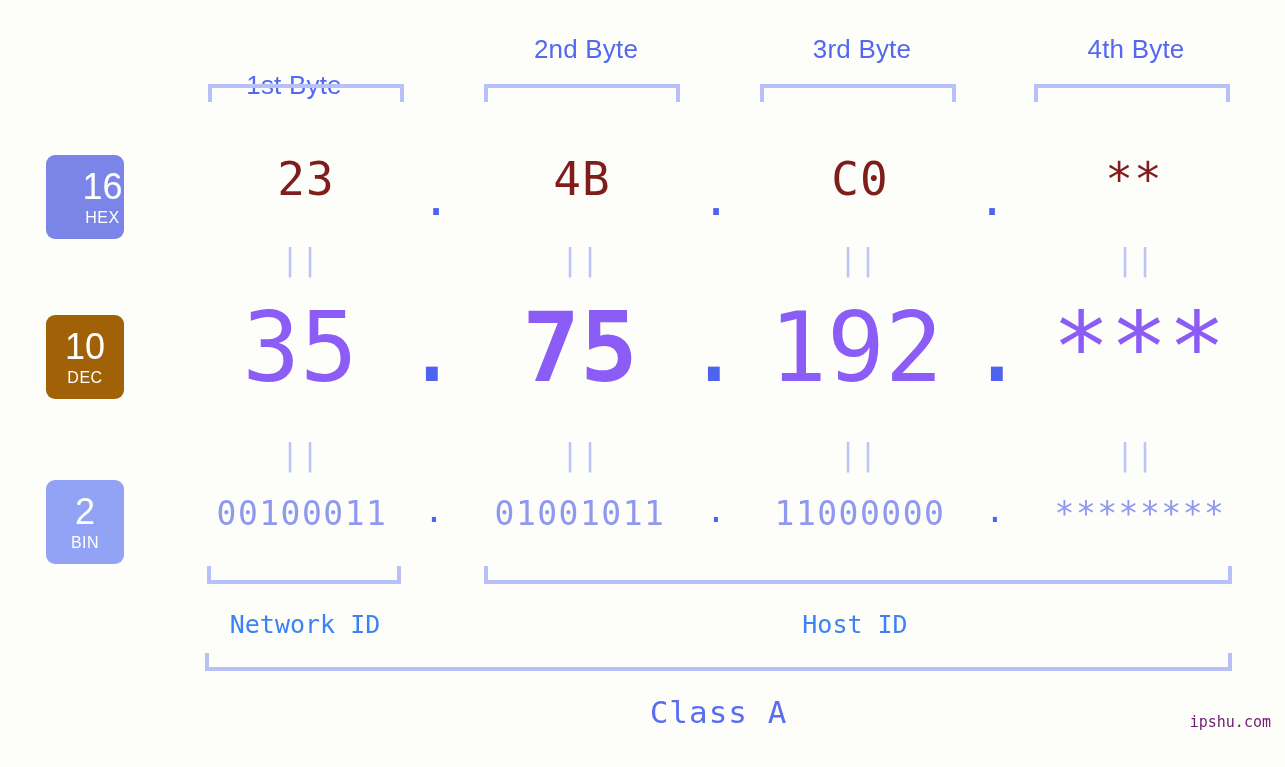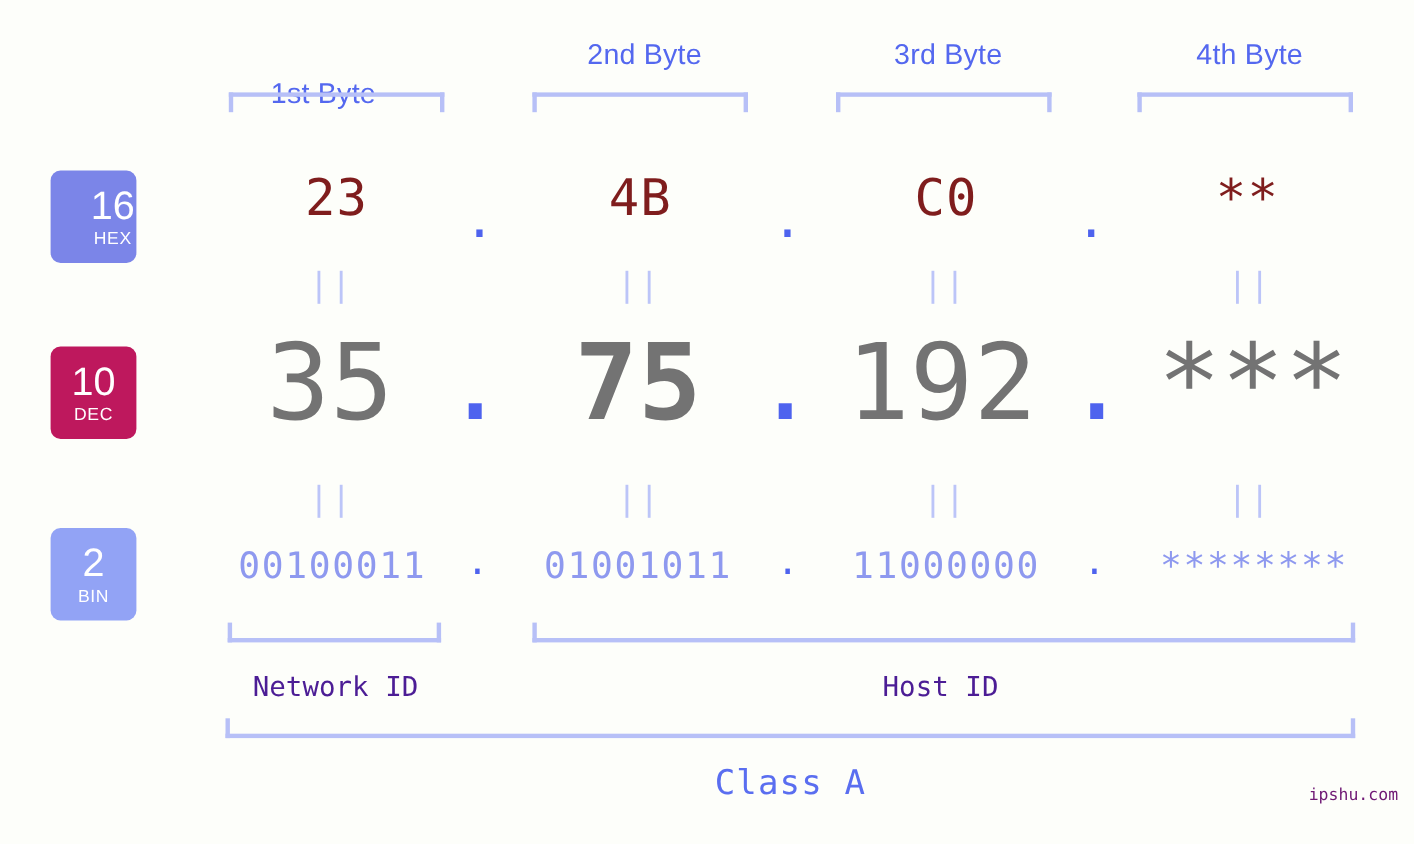--- a/index.html
+++ b/index.html
@@ -88,21 +88,21 @@
     color: #7f1d1d;
     letter-spacing: 1px;
   }
   .hexrow .dot { top: 176px; font-size: 46px; font-family: "DejaVu Sans Mono", monospace; }
 
   
   .decrow .cell {
     top: 300px;
     font-family: "DejaVu Sans Mono", monospace;
     font-size: 96px;
-    color: #737373;
+    color: #8b5cf6;
     letter-spacing: 0px;
     line-height: 1;
   }
   .decrow .dot { top: 300px; font-size: 96px; font-family: "DejaVu Sans Mono", monospace; line-height: 1; }
 
   
   .binrow .cell {
     top: 494px;
     font-family: "DejaVu Sans Mono", monospace;
     font-size: 33px;
@@ -123,21 +123,21 @@
     letter-spacing: 2px;
   }
 
   
   .idlabel {
     position: absolute;
     top: 610px;
     text-align: center;
     font-family: "DejaVu Sans Mono", monospace;
     font-size: 25px;
-    color: #4c1d95;
+    color: #3b82f6;
     white-space: nowrap;
     letter-spacing: 0px;
   }
 
   .classlabel {
     position: absolute;
     top: 694px;
     text-align: center;
     font-family: "DejaVu Sans Mono", monospace;
     font-size: 31px;
@@ -168,21 +168,21 @@
 
   <div class="bracket-top" style="left:208px;width:196px;"></div>
   <div class="bracket-top" style="left:484px;width:196px;"></div>
   <div class="bracket-top" style="left:760px;width:196px;"></div>
   <div class="bracket-top" style="left:1034px;width:196px;"></div>
 
   <div class="badge" style="top:155px;background:#7b85e8;padding-left:35px;">
     <span class="num">16</span>
     <span class="nm">HEX</span>
   </div>
-  <div class="badge" style="top:315px;background:#be185d;">
+  <div class="badge" style="top:315px;background:#a16207;">
     <span class="num">10</span>
     <span class="nm">DEC</span>
   </div>
   <div class="badge" style="top:480px;background:#92a3f5;">
     <span class="num">2</span>
     <span class="nm">BIN</span>
   </div>
 
   <div class="hexrow">
     <div class="cell" style="left:186px;width:240px;">23</div>

